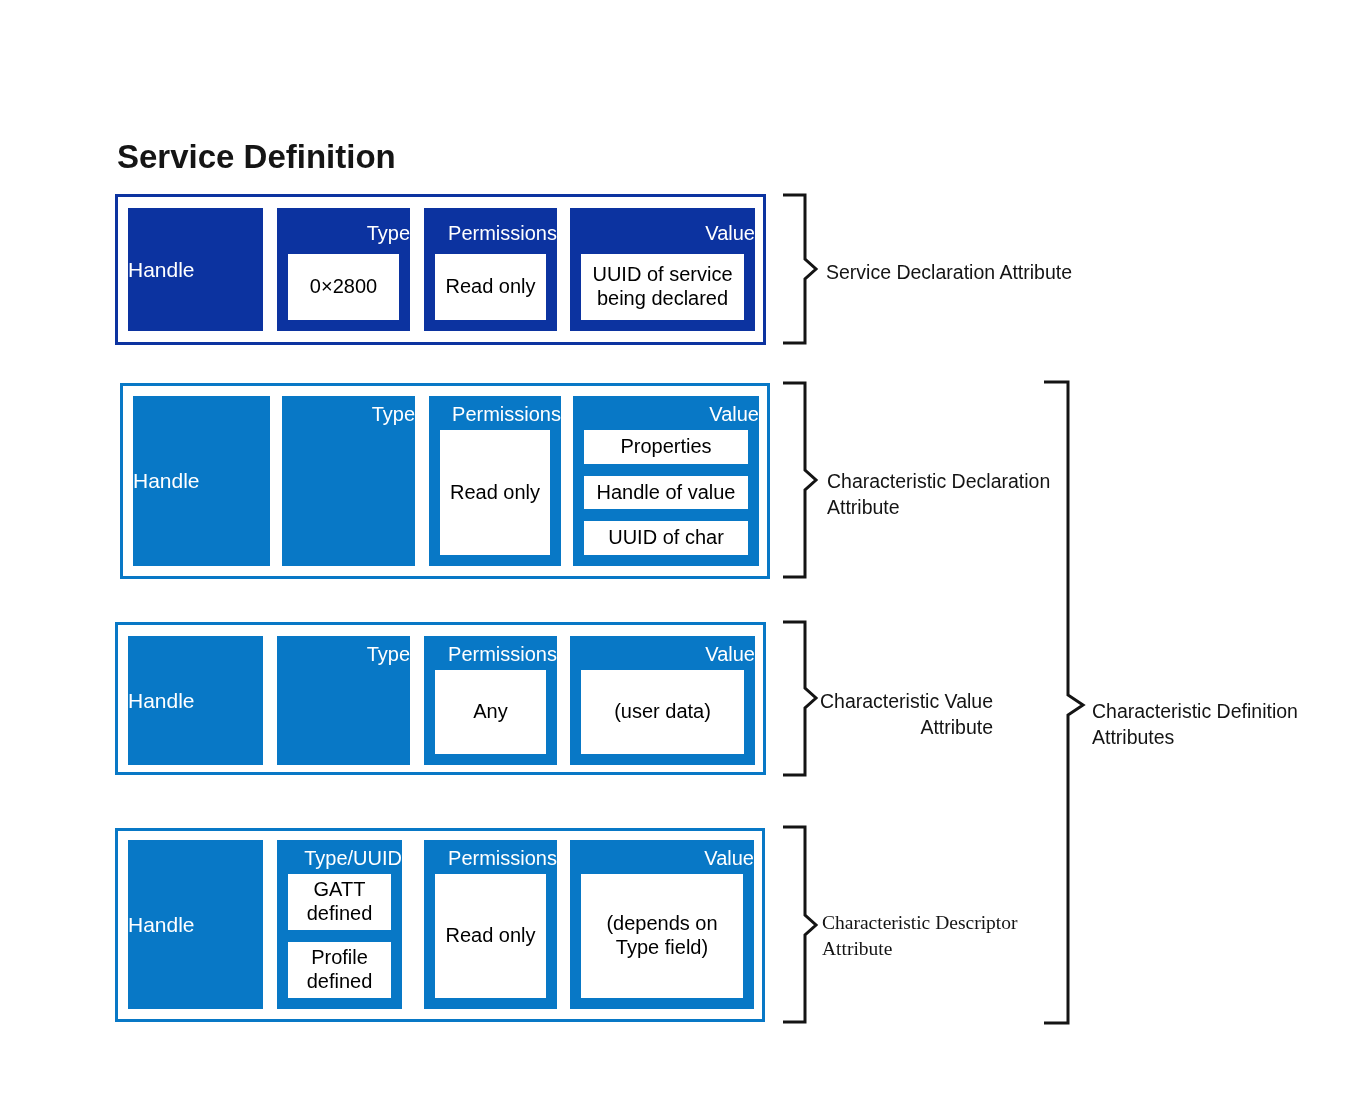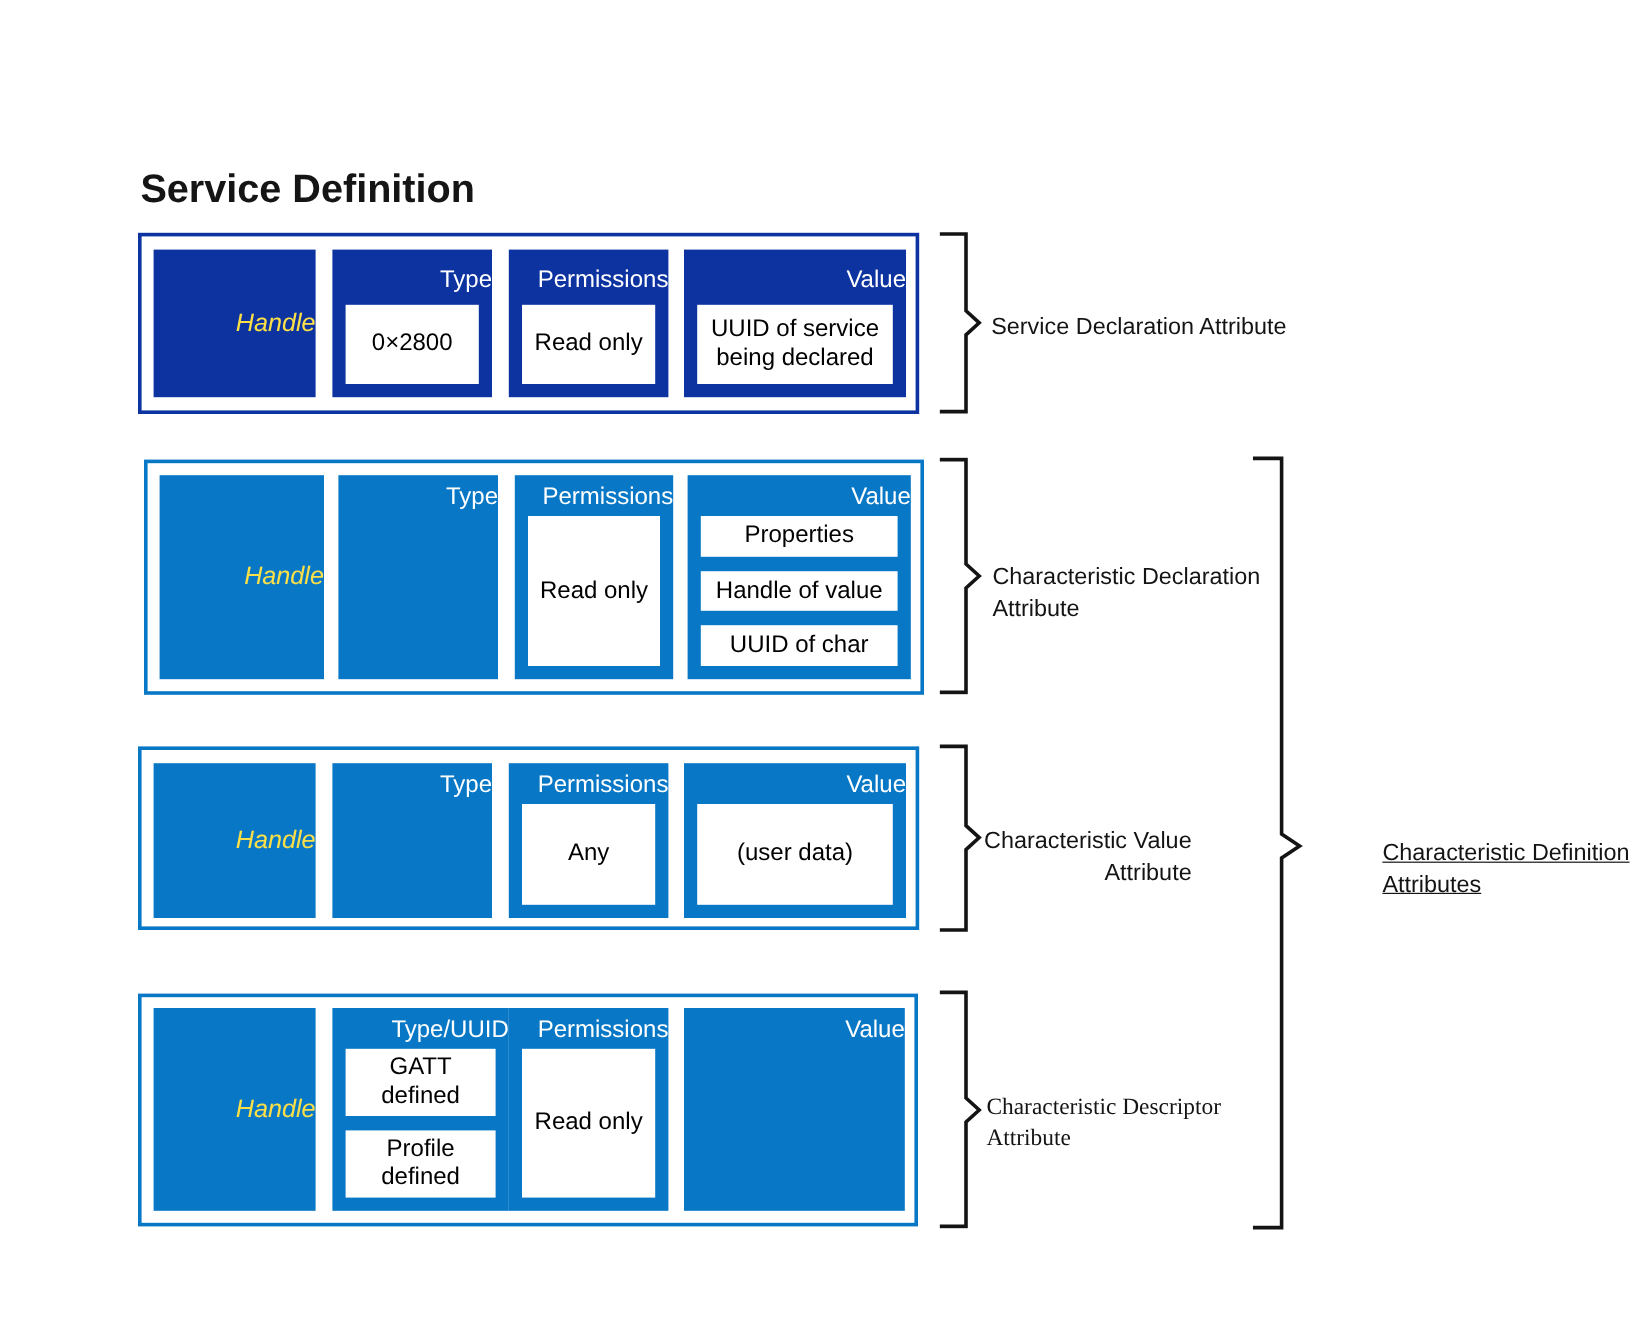--- a/index.html
+++ b/index.html
@@ -8,21 +8,21 @@
     font-family:"Liberation Sans",sans-serif;overflow:hidden;margin-top:30px;
     --dark:#0c33a0;--light:#0878c6;--ink:#141414;
   }
   .title{position:absolute;left:117px;top:108px;font-size:33px;font-weight:700;color:#151515;}
   .row{position:absolute;background:#fff;border:3px solid;box-sizing:border-box;}
   .row.dark{border-color:var(--dark);}
   .row.light{border-color:var(--light);}
   .cell{position:absolute;display:flex;flex-direction:column;box-sizing:border-box;}
   .dark .cell{background:var(--dark);}
   .light .cell{background:var(--light);}
-  .handle{align-items:flex-end;justify-content:center;color:#fde047;font-size:21px;font-style:italic;}
+  .handle{align-items:flex-start;justify-content:center;color:#ffffff;font-size:21px;}
   .hdr{color:#fff;text-align:right;font-size:20px;line-height:22px;padding:7px 0 5px;}
   .r1 .hdr{padding:14px 0 10px;}
   .body{flex:1;display:flex;flex-direction:column;gap:12px;margin:0 11px 11px;}
   .wbox{flex:1;background:#fff;color:#000;display:flex;align-items:center;justify-content:center;
         text-align:center;font-size:20px;line-height:1.18;white-space:pre-line;}
   .bracket{position:absolute;}
   .bracket path{fill:none;stroke:var(--ink);stroke-width:3;}
   .blabel{position:absolute;font-size:19.5px;line-height:26px;color:var(--ink);white-space:pre-line;}
 </style>
 </head>
@@ -98,37 +98,41 @@
       <div class="body">
           <div class="wbox">(user data)</div>
         </div>
     </div>
   </div>
 
   <div class="row light" style="left:115px;top:798px;width:650px;height:194px;">
     <div class="cell handle" style="left:10px;top:9px;width:135px;height:169px;">
       <span>Handle</span>
     </div>
-    <div class="cell" style="left:159px;top:9px;width:147px;height:169px;">
+    <div class="cell" style="left:159px;top:9px;width:125px;height:169px;">
       <div class="hdr">Type/UUID</div>
       <div class="body">
         <div class="wbox">GATT
 defined</div>
         <div class="wbox">Profile
 defined</div>
       </div>
     </div>
     <div class="cell" style="left:306px;top:9px;width:133px;height:169px;">
       <div class="hdr">Permissions</div>
       <div class="body">
           <div class="wbox">Read only</div>
         </div>
     </div>
     <div class="cell" style="left:452px;top:9px;width:184px;height:169px;">
       <div class="hdr">Value</div>
+      <div class="body">
+          <div class="wbox">(depends on
+Type field)</div>
+        </div>
     </div>
   </div>
 
   <svg class="bracket" style="left:783px;top:163px;" width="36" height="152" viewBox="0 0 36 152">
     <path d="M0 2 L22 2 L22 66 L33 76 L22 86 L22 150 L0 150"></path>
   </svg>
   <svg class="bracket" style="left:783px;top:351px;" width="36" height="198" viewBox="0 0 36 198">
     <path d="M0 2 L22 2 L22 89 L33 99 L22 109 L22 196 L0 196"></path>
   </svg>
   <svg class="bracket" style="left:783px;top:590px;" width="36" height="157" viewBox="0 0 36 157">
@@ -141,16 +145,16 @@
     <path d="M0 2 L24 2 L24 315 L39 325 L24 335 L24 643 L0 643"></path>
   </svg>
 
   <div class="blabel" style="left:826px;top:229px;">Service Declaration Attribute</div>
   <div class="blabel" style="left:827px;top:438px;">Characteristic Declaration
 Attribute</div>
   <div class="blabel" style="left:820px;top:658px;text-align:right;">Characteristic Value
 Attribute</div>
   <div class="blabel" style="left:822px;top:880px;font-family:Liberation Serif, serif;">Characteristic Descriptor
 Attribute</div>
-  <div class="blabel" style="left:1152px;top:668px;text-decoration:underline;">Characteristic Definition
+  <div class="blabel" style="left:1092px;top:668px;">Characteristic Definition
 Attributes</div>
 
 </div>
 
 </body></html>

